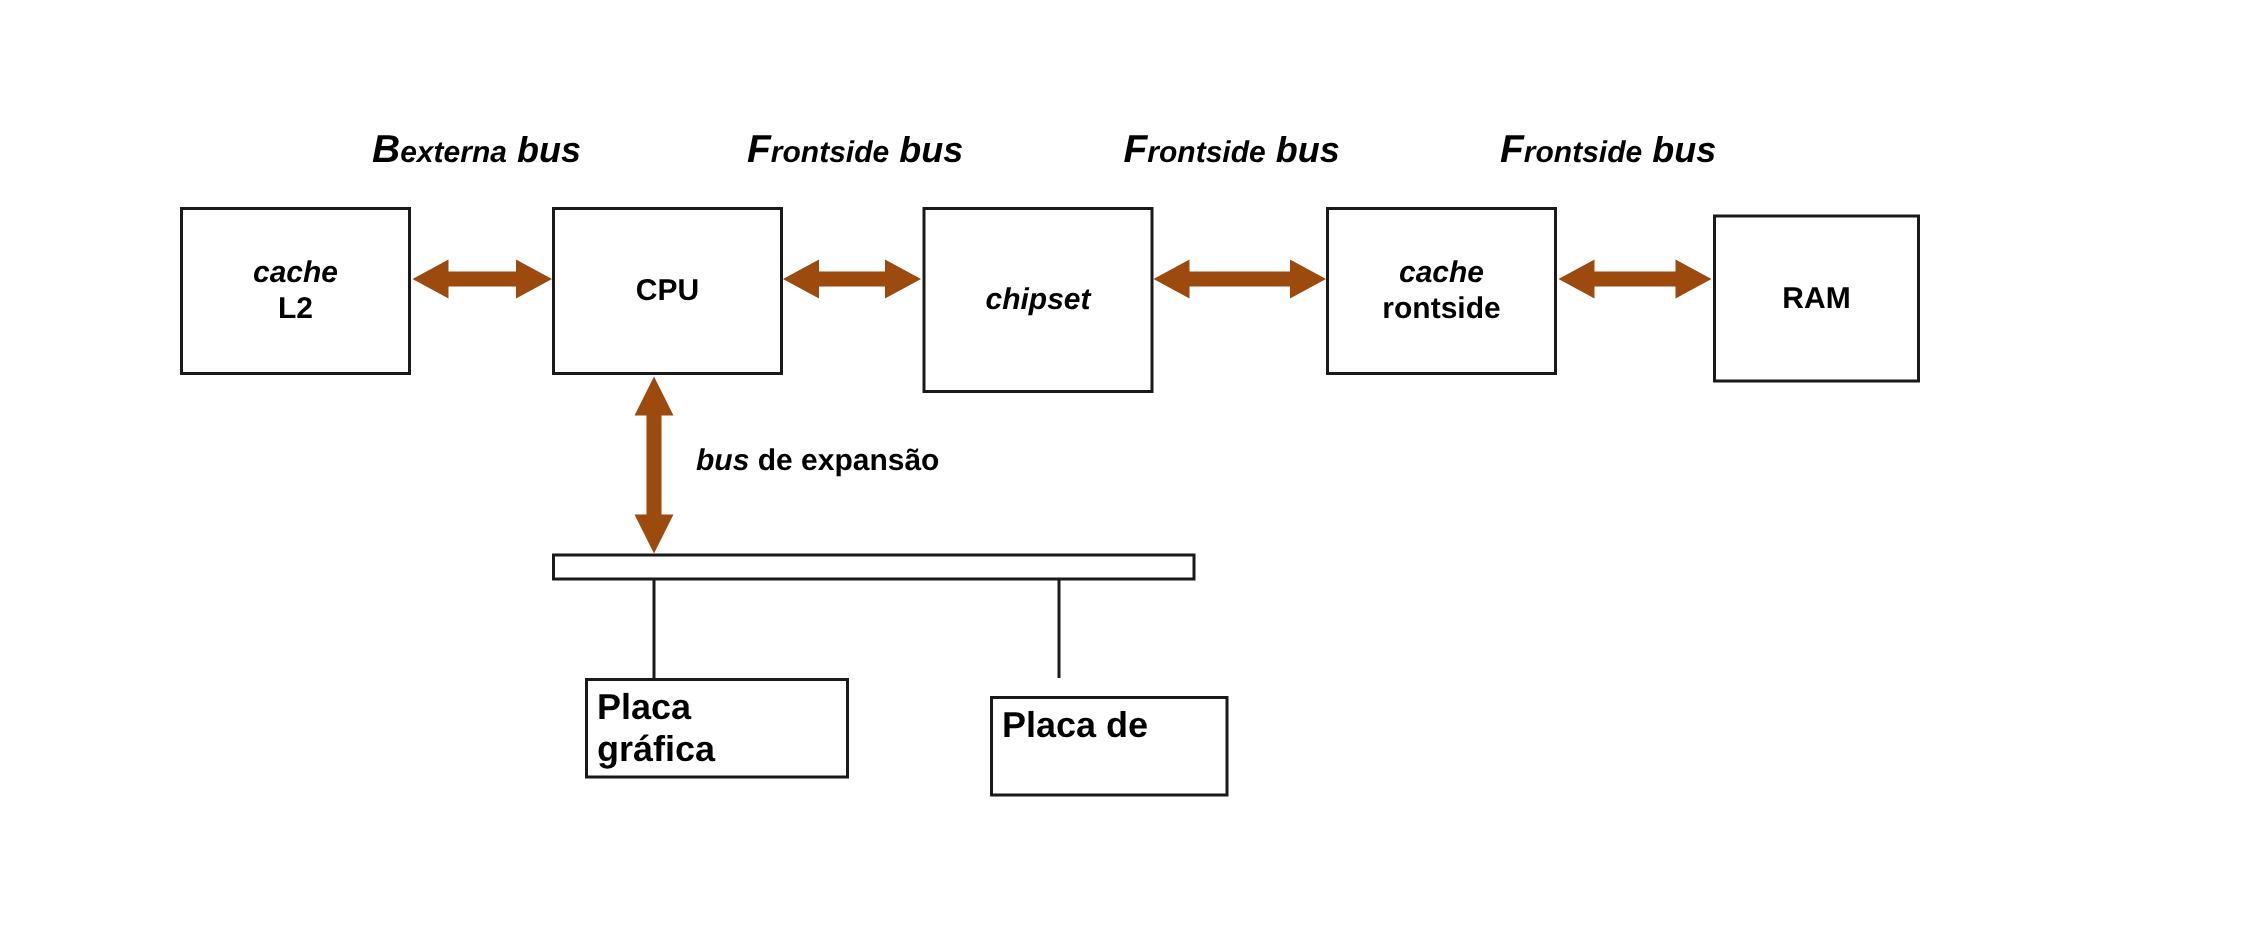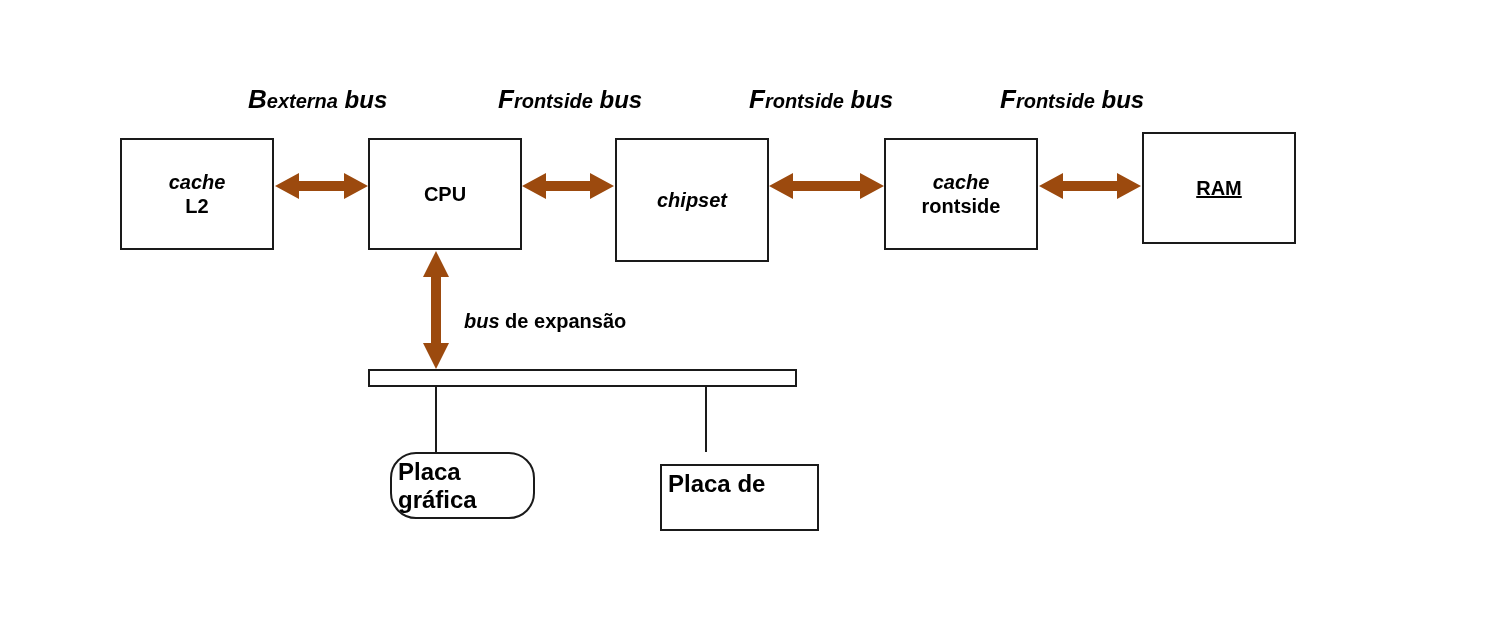--- a/index.html
+++ b/index.html
@@ -10,21 +10,21 @@
            align-items: center; justify-content: center; text-align: center;
            font-weight: bold; font-size: 20px; line-height: 24px; }
     .it { font-style: italic; }
     .bus-label { position: absolute; font-weight: bold; font-style: italic; font-size: 24px;
                  white-space: nowrap; }
     .bus-label .cap { font-size: 26px; }
     .card { position: absolute; border: 2px solid #1a1a1a; background: #fff;
             box-sizing: border-box; font-weight: bold; font-size: 24px; line-height: 28px;
             padding: 4px 0 0 6px; }
     svg.arrows { position: absolute; left: 0; top: 0; }
-    .exp-label { position: absolute; font-weight: bold; font-size: 20px; white-space: nowrap; margin-top: 14px; }
+    .exp-label { position: absolute; font-weight: bold; font-size: 20px; white-space: nowrap; }
   </style>
 </head>
 <body>
 
 <div class="bus-label" style="left:248px; top:84px;">
   <span class="cap">B</span><span style="font-size:20px;">externa</span> <span>bus</span>
 </div>
 <div class="bus-label" style="left:498px; top:84px;">
   <span class="cap">F</span><span style="font-size:20px;">rontside</span> <span>bus</span>
 </div>
@@ -42,21 +42,21 @@
 <div class="box" style="left:368px; top:138px; width:154px; height:112px;">
   <span>CPU</span>
 </div>
 <div class="box" style="left:615px; top:138px; width:154px; height:124px;">
   <span class="it">chipset</span>
 </div>
 <div class="box" style="left:884px; top:138px; width:154px; height:112px;">
   <span class="it">cache</span>
   <span>rontside</span>
 </div>
-<div class="box" style="left:1142px; top:132px; width:154px; height:112px;text-decoration:underline;">
+<div class="box" style="left:1142px; top:143px; width:138px; height:112px;">
   <span>RAM</span>
 </div>
 
 <svg class="arrows" width="1500" height="620">
   <g id="arrow-group">
       <path d="M275,186 L299,173 L299,181 L344,181 L344,173 L368,186 L344,199 L344,191 L299,191 L299,199 Z" fill="#9C4A0E"></path>
       <path d="M522,186 L546,173 L546,181 L590,181 L590,173 L614,186 L590,199 L590,191 L546,191 L546,199 Z" fill="#9C4A0E"></path>
       <path d="M769,186 L793,173 L793,181 L860,181 L860,173 L884,186 L860,199 L860,191 L793,191 L793,199 Z" fill="#9C4A0E"></path>
       <path d="M1039,186 L1063,173 L1063,181 L1117,181 L1117,173 L1141,186 L1117,199 L1117,191 L1063,191 L1063,199 Z" fill="#9C4A0E"></path>
       <path d="M436,251 L449,277 L441,277 L441,343 L449,343 L436,369 L423,343 L431,343 L431,277 L423,277 Z" fill="#9C4A0E"></path>
@@ -64,19 +64,19 @@
 
   <rect x="369" y="370" width="427" height="16" fill="#fff" stroke="#1a1a1a" stroke-width="2"></rect>
   <line x1="436" y1="386" x2="436" y2="452" stroke="#1a1a1a" stroke-width="2"></line>
   <line x1="706" y1="386" x2="706" y2="452" stroke="#1a1a1a" stroke-width="2"></line>
 </svg>
 
 <div class="exp-label" style="left:464px; top:296px;">
   <span class="it">bus</span><span> de expansão</span>
 </div>
 
-<div class="card" style="left:390px; top:452px; width:145px; height:67px;border-radius:26px;">
+<div class="card" style="left:390px; top:452px; width:176px; height:67px;">
   <div>Placa</div>
   <div>gráfica</div>
 </div>
 <div class="card" style="left:660px; top:464px; width:159px; height:67px;">
   <div>Placa de</div>
 </div>
 
 </body></html>

